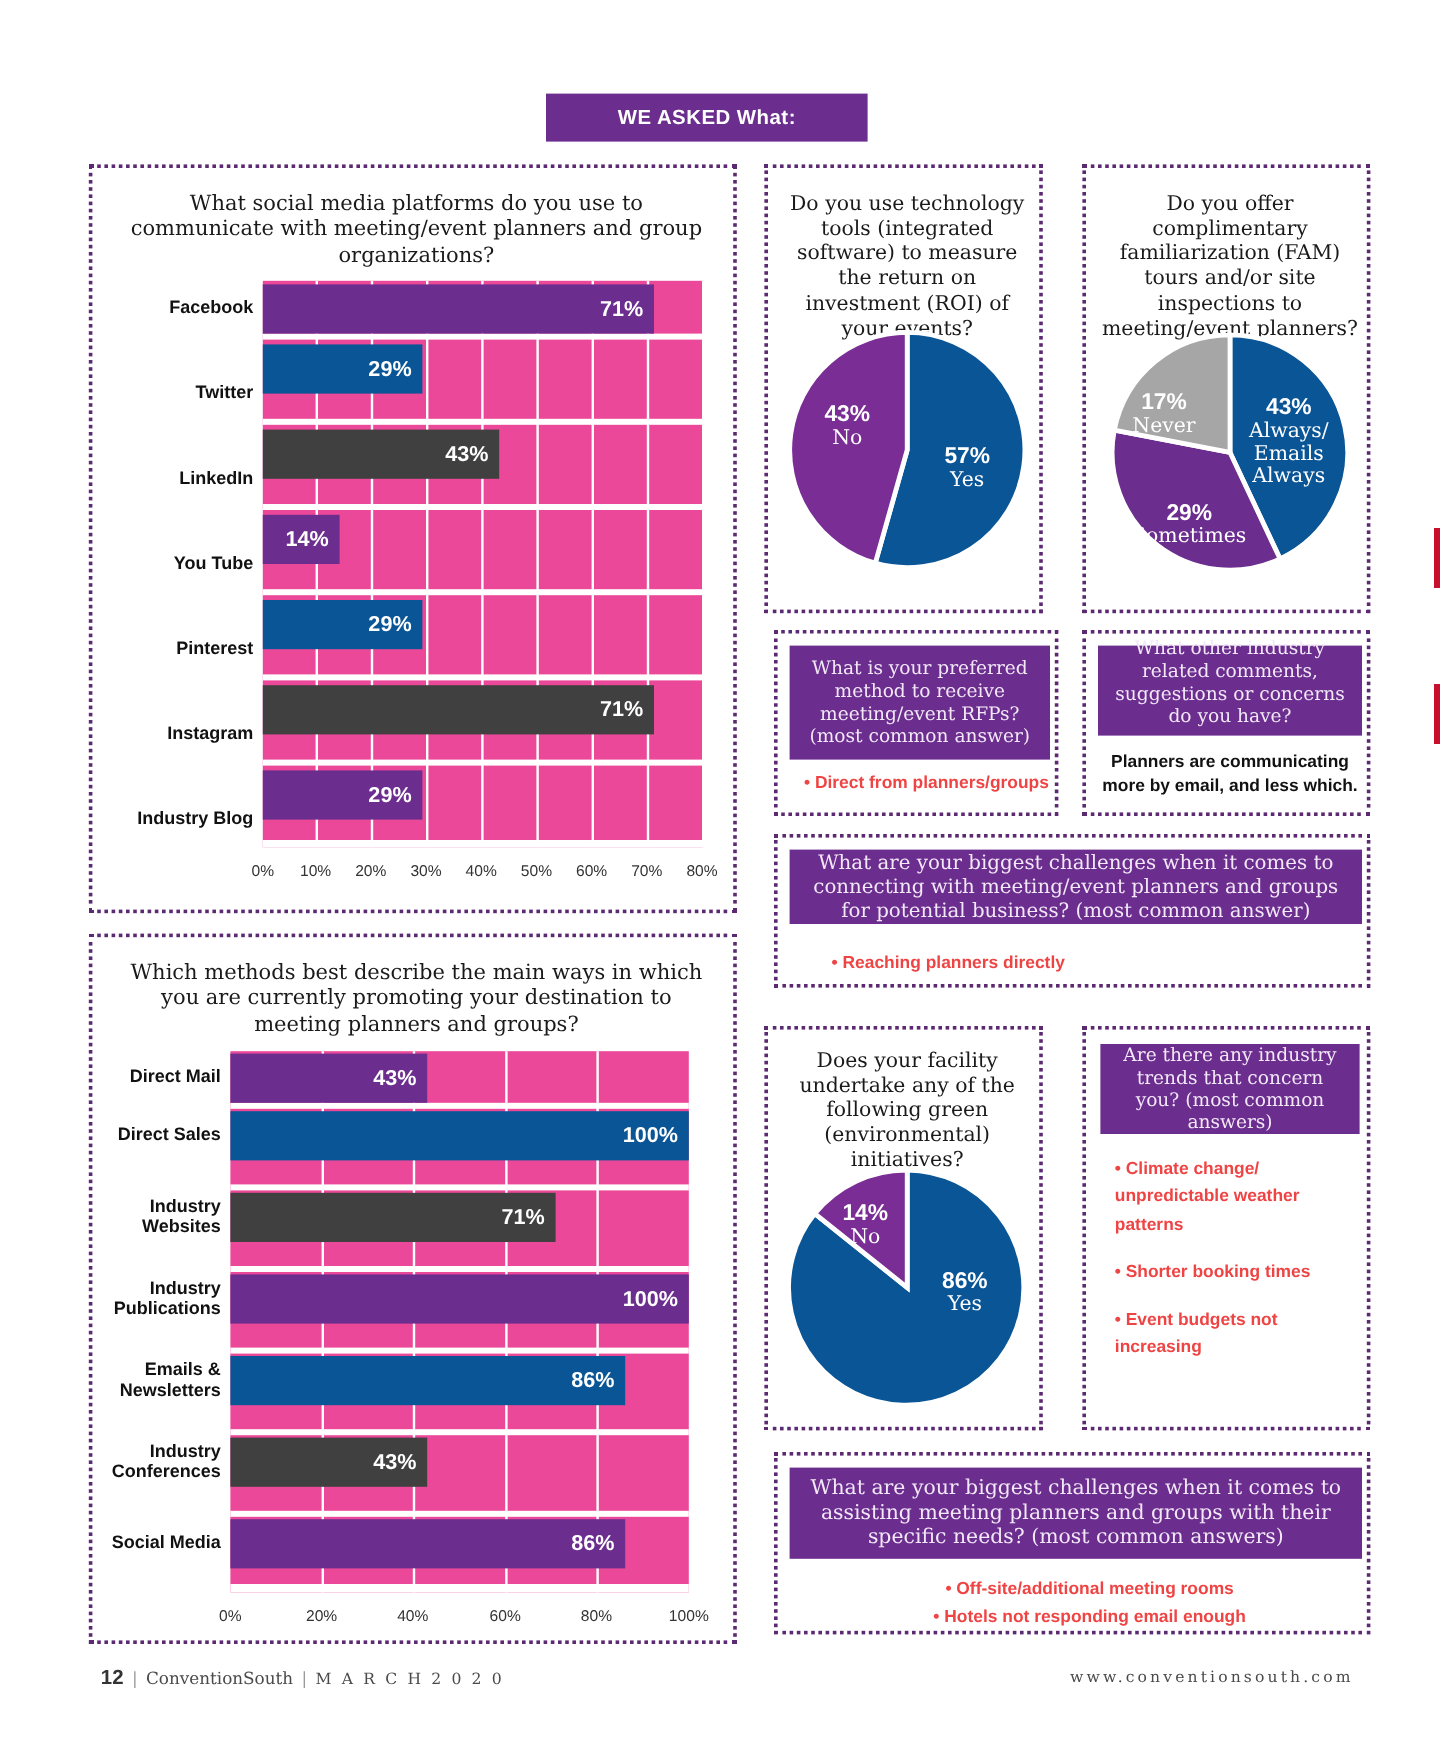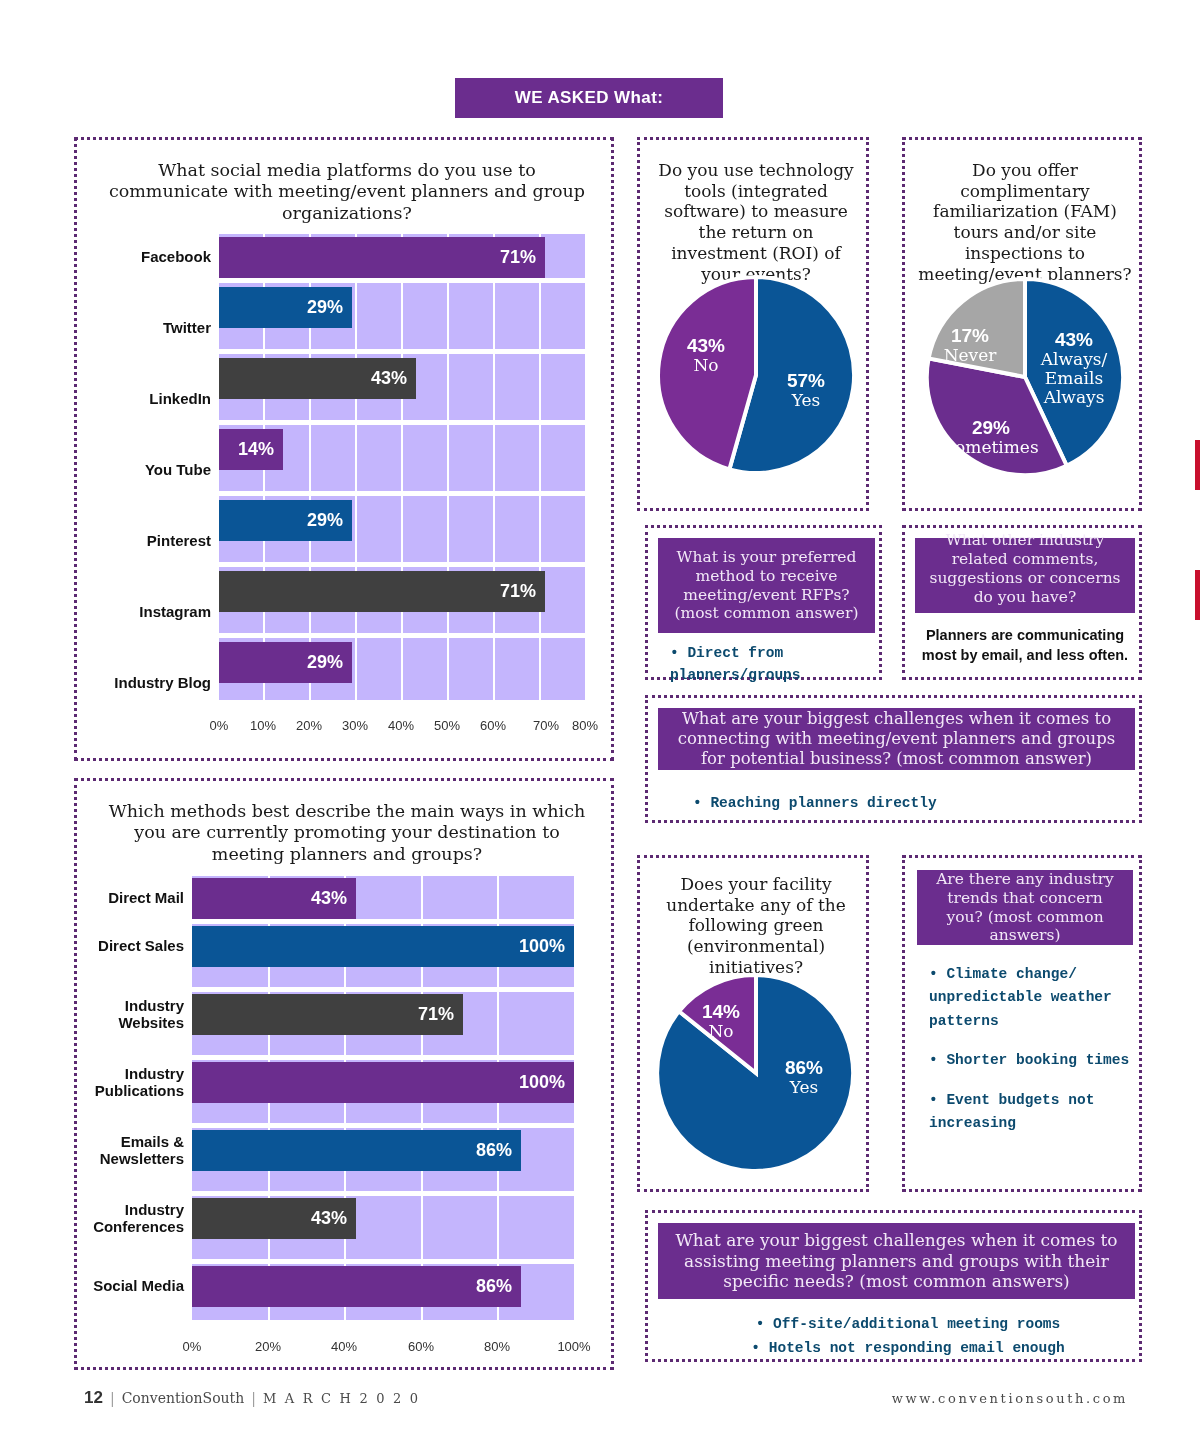--- a/index.html
+++ b/index.html
@@ -31,21 +31,21 @@
     background: #ffffff;
   }
 
   
   .q-title {
     font-family: "DejaVu Serif", "Liberation Serif", serif;
     color: #1a1a1a;
     text-align: center;
     line-height: 1.22;
   }
-  .plot { position: absolute; background: #c4b5fd; }
+  .plot { position: absolute; background: #ec4899; }
   .gridline { position: absolute; top: 0; bottom: 0; width: 2px; background: #ffffff; }
   .rowband { position: absolute; left: 0; right: 0; background: #ffffff; }
   .bar {
     position: absolute;
     display: flex; align-items: center; justify-content: flex-end;
     color: #ffffff; font-weight: bold;
     padding-right: 9px;
   }
   .cat-label {
     position: absolute;
@@ -81,21 +81,21 @@
   .qbar {
     position: absolute;
     background: #6B2D8E;
     color: #F2E8F7;
     font-family: "DejaVu Serif", "Liberation Serif", serif;
     text-align: center;
     display: flex; align-items: center; justify-content: center;
     line-height: 1.22;
     padding: 6px 10px;
   }
-  .answers { position: absolute; color: #0c4a6e; font-weight: bold; line-height: 1.5; font-family: Liberation Mono, monospace; }
+  .answers { position: absolute; color: #ef4444; font-weight: bold; line-height: 1.5; }
   .answers .ans { display: block; }
   .plain-answer {
     position: absolute; color: #111111; font-weight: bold;
     line-height: 1.38; text-align: center;
   }
 
   
   .footer-left {
     position: absolute; left: 84px; top: 1388px;
     font-family: "DejaVu Serif", "Liberation Serif", serif;
@@ -195,21 +195,21 @@
       <span>Industry Blog</span>
       </div>
 
     <div class="tick" style="left:122px; top:578px; width:40px;"><span>0%</span></div>
     <div class="tick" style="left:166px; top:578px; width:40px;"><span>10%</span></div>
     <div class="tick" style="left:212px; top:578px; width:40px;"><span>20%</span></div>
     <div class="tick" style="left:258px; top:578px; width:40px;"><span>30%</span></div>
     <div class="tick" style="left:304px; top:578px; width:40px;"><span>40%</span></div>
     <div class="tick" style="left:350px; top:578px; width:40px;"><span>50%</span></div>
     <div class="tick" style="left:396px; top:578px; width:40px;"><span>60%</span></div>
-    <div class="tick" style="left:442px; top:578px; width:40px;text-align:right;"><span>70%</span></div>
+    <div class="tick" style="left:442px; top:578px; width:40px;"><span>70%</span></div>
     <div class="tick" style="left:488px; top:578px; width:40px;"><span>80%</span></div>
   </div>
 
   <div class="dbox" style="left:74px; top:778px; width:540px; height:592px;">
 
     <div class="q-title" style="position:absolute; left:22px; top:20px; width:496px; font-size:17.5px;">
       <span>Which methods best describe the main ways in which you are currently promoting your destination to meeting planners and groups?</span>
     </div>
 
     <div class="plot" style="left:115px; top:95px; width:382px; height:451px;">
@@ -335,21 +335,21 @@
     <div class="answers" style="left:22px; top:115px; width:210px; font-size:14.5px;">
       <span class="ans">• Direct from planners/groups</span>
     </div>
   </div>
 
   <div class="dbox" style="left:902px; top:525px; width:240px; height:155px;">
     <div class="qbar" style="left:10px; top:10px; width:220px; height:75px; font-size:15.5px;align-items:flex-end;">
       <span>What other industry related comments, suggestions or concerns do you have?</span>
     </div>
     <div class="plain-answer" style="left:12px; top:97px; width:216px; font-size:14.5px;">
-      <span>Planners are communicating most by email, and less often.</span>
+      <span>Planners are communicating more by email, and less which.</span>
     </div>
   </div>
 
   <div class="dbox" style="left:645px; top:695px; width:497px; height:128px;">
     <div class="qbar" style="left:10px; top:10px; width:477px; height:62px; font-size:16.5px;">
       <span>What are your biggest challenges when it comes to connecting with meeting/event planners and groups for potential business? (most common answer)</span>
     </div>
     <div class="answers" style="left:45px; top:95px; width:430px; font-size:14.5px;">
       <span class="ans">• Reaching planners directly</span>
     </div>

